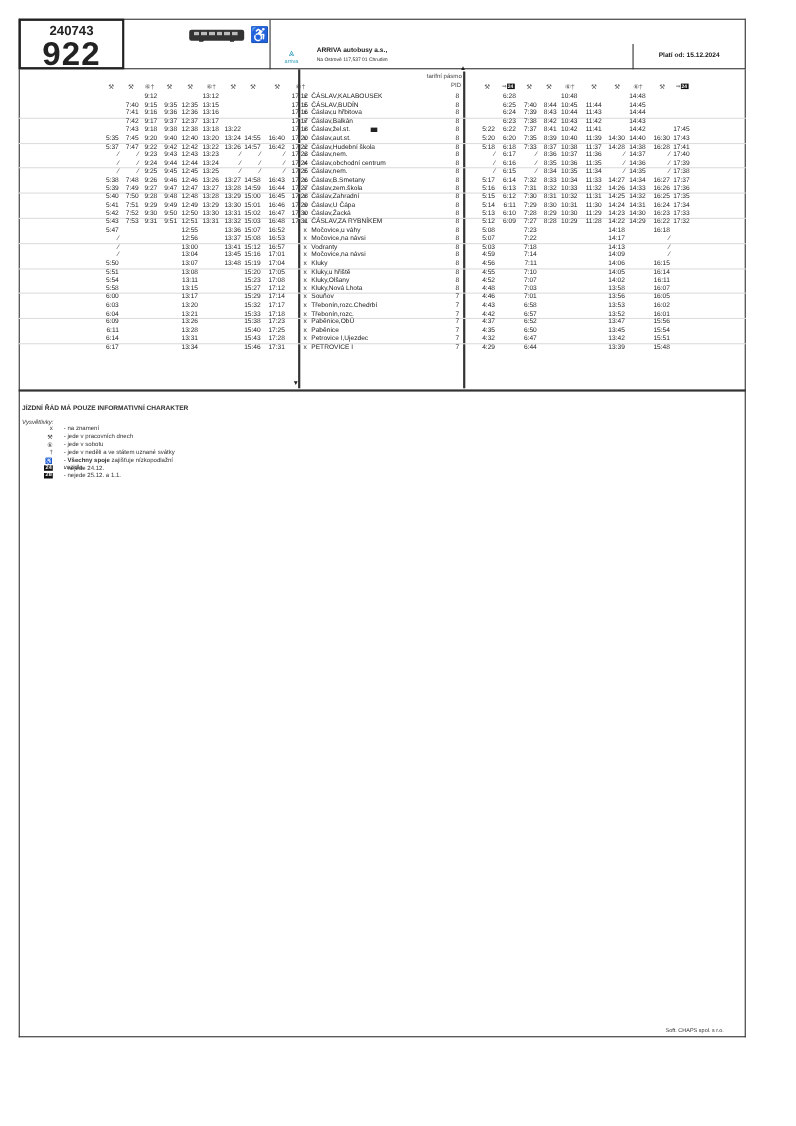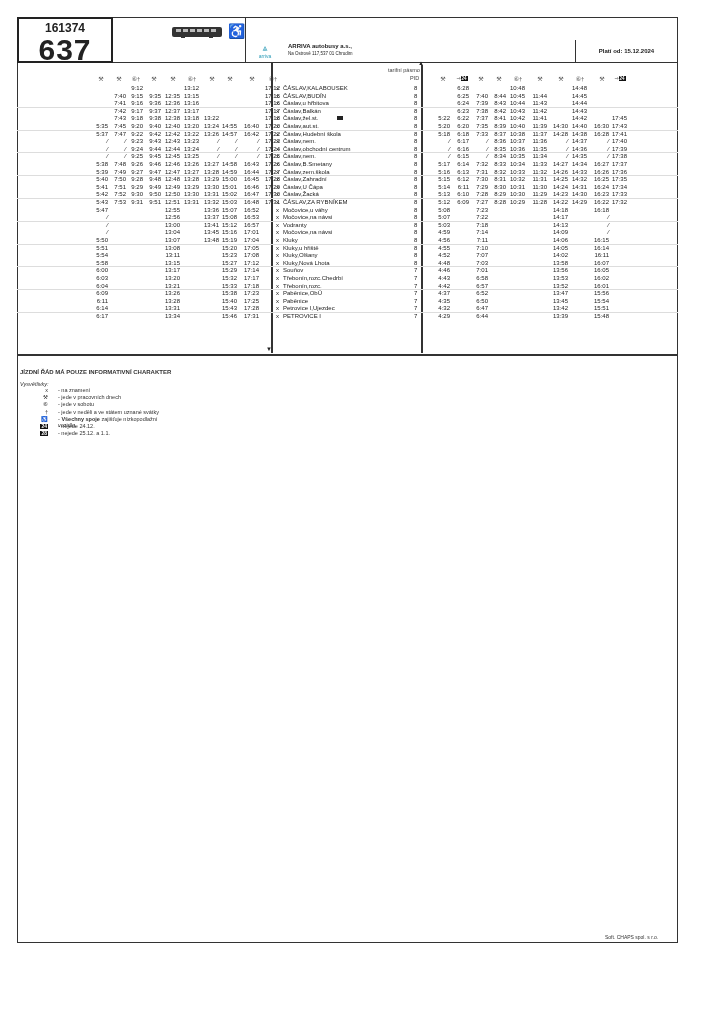--- a/index.html
+++ b/index.html
@@ -43,22 +43,22 @@
   .note-txt b { font-weight: bold; }
   .credit { position: absolute; left: 605px; top: 934px; font-size: 5px; color: #333; }
 </style>
 </head>
 <body>
 
 <div class="page"></div>
 
 <div class="hdr">
   <div class="hdr-code">
-    <div class="small">161374</div>
-    <div class="big">637</div>
+    <div class="small">240743</div>
+    <div class="big">922</div>
   </div>
   <div class="hdr-icons">
     <div class="bus-icon"></div>
     <div class="wheel-icon">♿</div>
   </div>
   <div class="hdr-carrier">
     <div class="arriva-logo">
       <div class="mark">⩓</div>
       <div class="word">arriva</div>
     </div>

